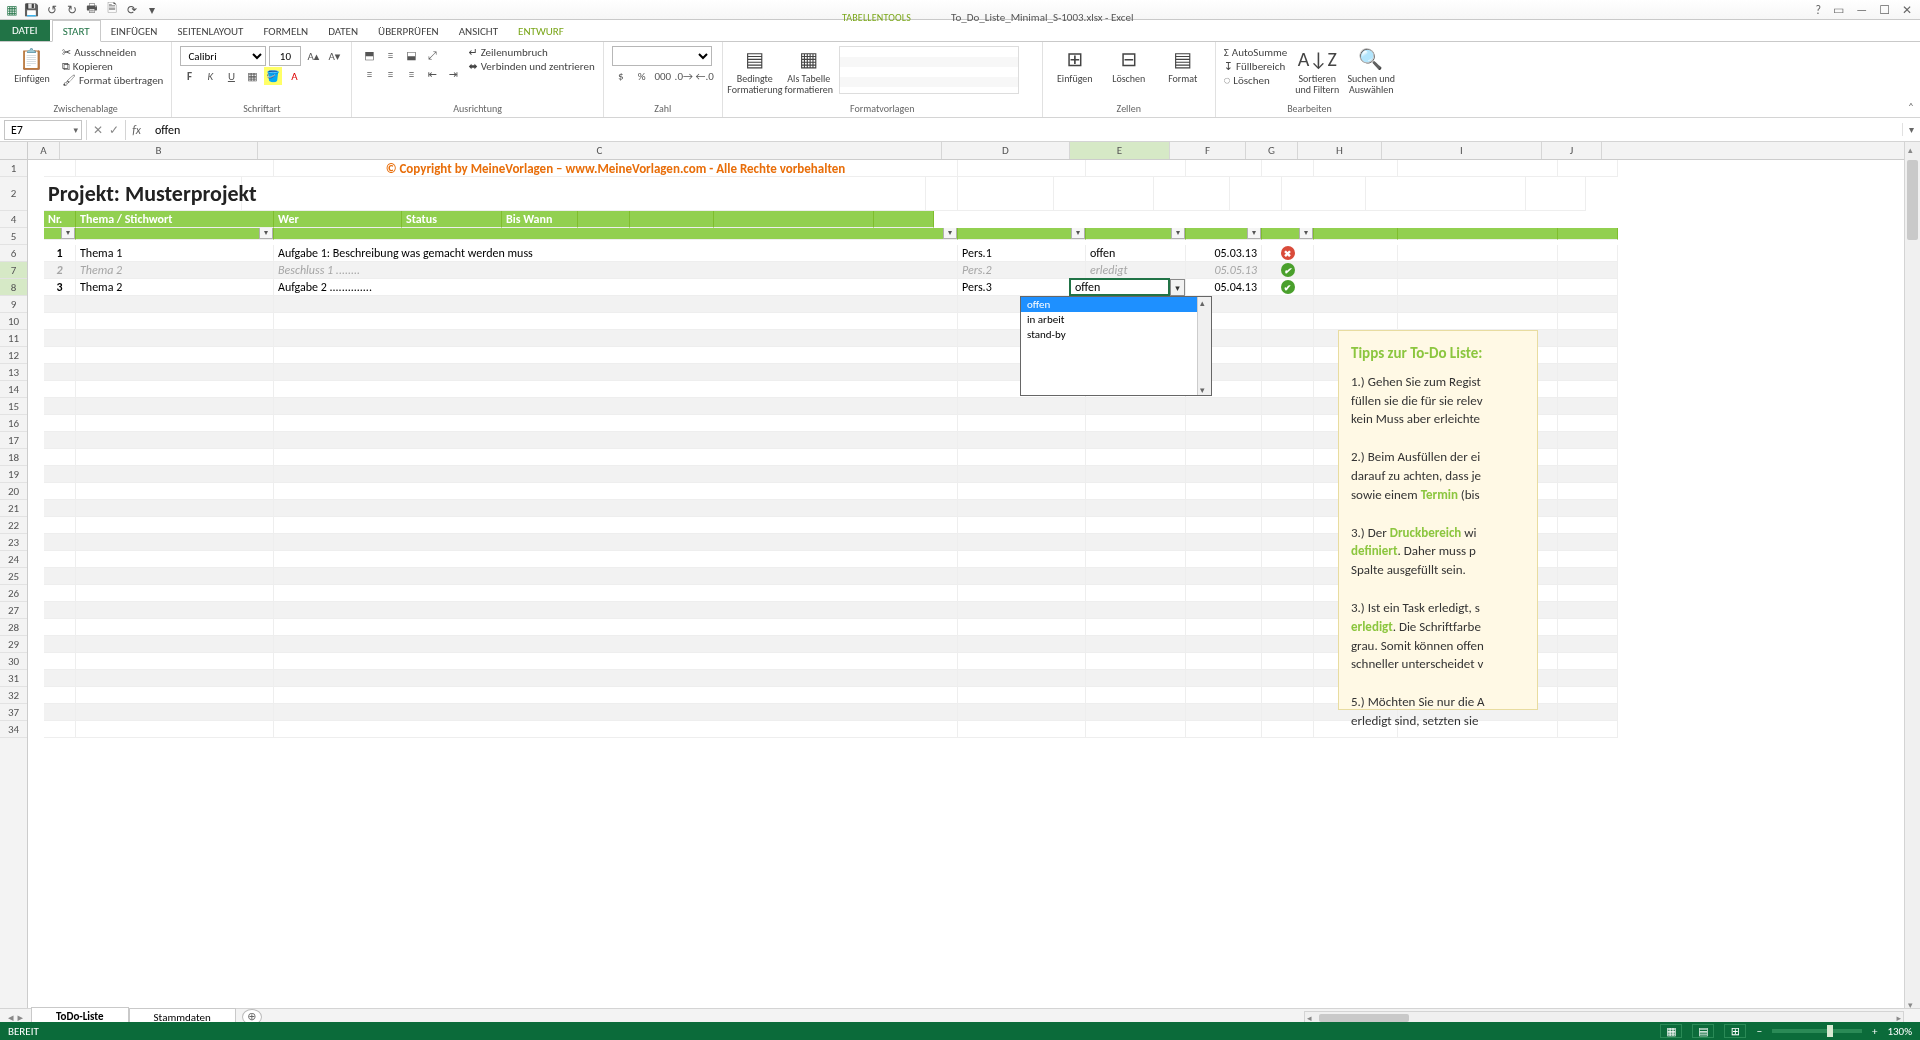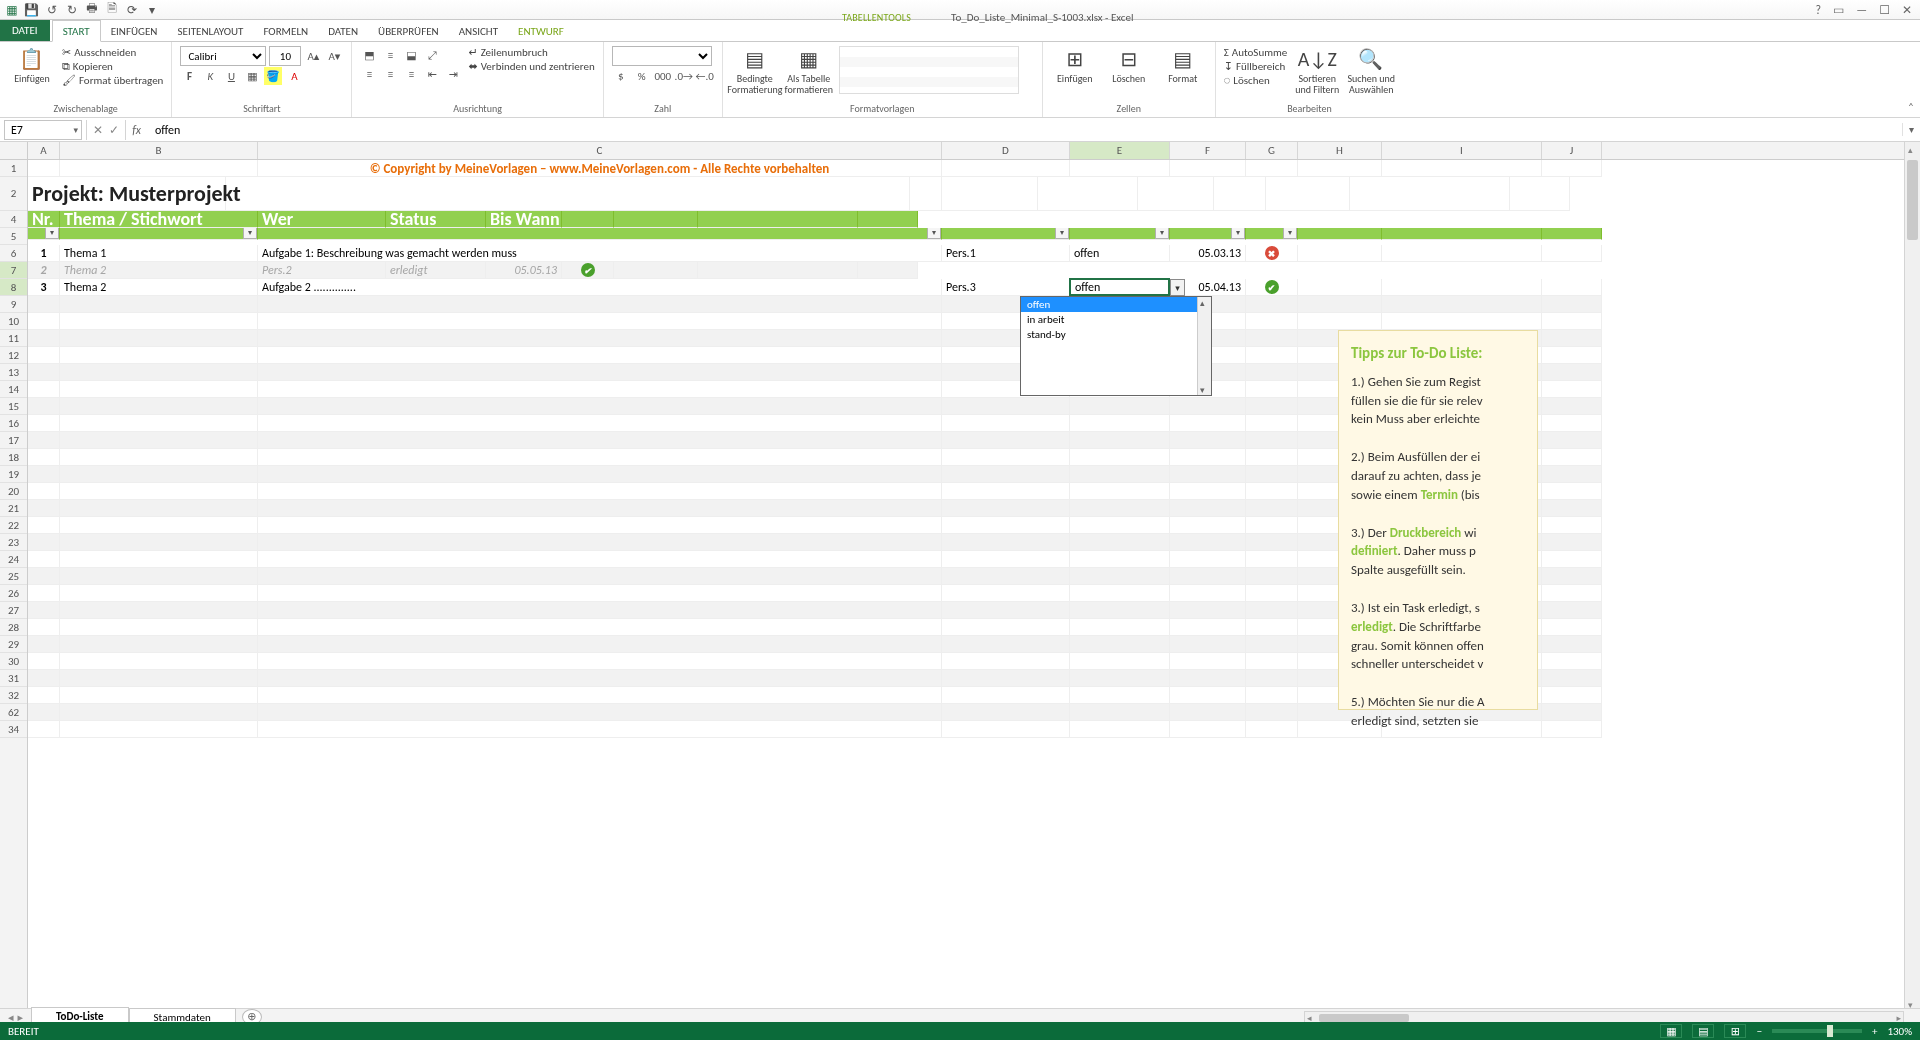--- a/index.html
+++ b/index.html
@@ -51,29 +51,29 @@
 .grid { flex:1; position:relative; overflow:hidden; background:#fff; }
 .colhdr { position:absolute; top:0; left:0; right:0; height:18px; display:flex; background:#f3f3f3; border-bottom:1px solid #ccc; }
 .corner { width:28px; border-right:1px solid #ccc; background:#f3f3f3; }
 .ch { border-right:1px solid #d6d6d6; text-align:center; font-size:11px; color:#555; line-height:18px; }
 .ch.sel { background:#d6e9c6; }
 .rowhdr { position:absolute; top:18px; left:0; width:28px; bottom:0; background:#f3f3f3; border-right:1px solid #ccc; }
 .rh { height:17px; border-bottom:1px solid #e2e2e2; font-size:11px; color:#555; text-align:center; line-height:17px; }
 .rh.sel { background:#d6e9c6; }
 .rh.big { height:34px; line-height:34px; }
 .cells { position:absolute; top:18px; left:28px; right:0; bottom:0; }
-.row { position:absolute; left:0; right:0; display:flex; }
+.row { position:absolute; left:16px; right:0; display:flex; }
 .cell { border-right:1px solid #eee; border-bottom:1px solid #eee; height:17px; font-size:12px; padding:0 4px; display:flex; align-items:center; overflow:hidden; white-space:nowrap; }
 .row.striped .cell { background:#f2f2f2; }
 
 .cA{width:32px}.cB{width:198px}.cC{width:684px}.cD{width:128px}.cE{width:100px}.cF{width:76px}.cG{width:52px}.cH{width:84px}.cI{width:160px}.cJ{width:60px}
 
 .copyright { color:#e86e0a; font-weight:bold; font-size:13px; justify-content:center; }
 .projtitle { font-size:22px; font-weight:bold; color:#222; }
-.tblhdr .cell { background:var(--lime); color:#fff; font-weight:600; font-size:18px; border-right:1px solid #7fbd2e; }
+.tblhdr .cell { background:var(--lime); color:#fff; font-weight:600; font-size:12px; border-right:1px solid #7fbd2e; }
 .filterrow .cell { background:var(--lime); height:12px; border-right:1px solid #7fbd2e; position:relative; }
 .fbtn { position:absolute; right:0; top:-3px; width:14px; height:14px; background:#f5f5f5; border:1px solid #b0b0b0; font-size:8px; color:#555; display:flex; align-items:center; justify-content:center; }
 .erledigt { color:#a6a6a6; font-style:italic; }
 .num { justify-content:center; font-weight:600; }
 .sicon { width:14px; height:14px; border-radius:50%; display:inline-flex; align-items:center; justify-content:center; color:#fff; font-size:9px; font-weight:bold; }
 .sicon.red{background:#d94b3a}.sicon.grn{background:#4aa02c}
 
 
 .activecell { position:absolute; border:2px solid #217346; background:#fff; font-size:12px; padding-left:4px; display:flex; align-items:center; }
 .ddbtn { position:absolute; width:15px; height:17px; border:1px solid #8a8a8a; background:#f2f2f2; display:flex; align-items:center; justify-content:center; font-size:9px; color:#333; }
@@ -365,21 +365,21 @@
         <div class="rh">23</div>
         <div class="rh">24</div>
         <div class="rh">25</div>
         <div class="rh">26</div>
         <div class="rh">27</div>
         <div class="rh">28</div>
         <div class="rh">29</div>
         <div class="rh">30</div>
         <div class="rh">31</div>
         <div class="rh">32</div>
-        <div class="rh">62</div>
+        <div class="rh">37</div>
         <div class="rh">34</div>
       </div>
   <div class="cells" id="cells">
         <div class="row " style="top: 0px; height: 17px;">
           <div class="cell cA"></div>
           <div class="cell cB"></div>
           <div class="cell cC copyright">© Copyright by MeineVorlagen – www.MeineVorlagen.com - Alle Rechte vorbehalten</div>
           <div class="cell cD"></div>
           <div class="cell cE"></div>
           <div class="cell cF"></div>
@@ -447,20 +447,21 @@
           <div class="cell cG" style="justify-content: center;">
             <span class="sicon red">✖</span>
           </div>
           <div class="cell cH"></div>
           <div class="cell cI"></div>
           <div class="cell cJ"></div>
         </div>
         <div class="row striped" style="top: 102px; height: 17px;">
           <div class="cell cA erledigt num">2</div>
           <div class="cell cB erledigt">Thema 2</div>
+          <div class="cell cC erledigt">Beschluss 1 ........</div>
           <div class="cell cD erledigt">Pers.2</div>
           <div class="cell cE erledigt">erledigt</div>
           <div class="cell cF erledigt" style="justify-content: flex-end;">05.05.13</div>
           <div class="cell cG erledigt" style="justify-content: center;">
             <span class="sicon grn">✔</span>
           </div>
           <div class="cell cH erledigt"></div>
           <div class="cell cI erledigt"></div>
           <div class="cell cJ erledigt"></div>
         </div>

